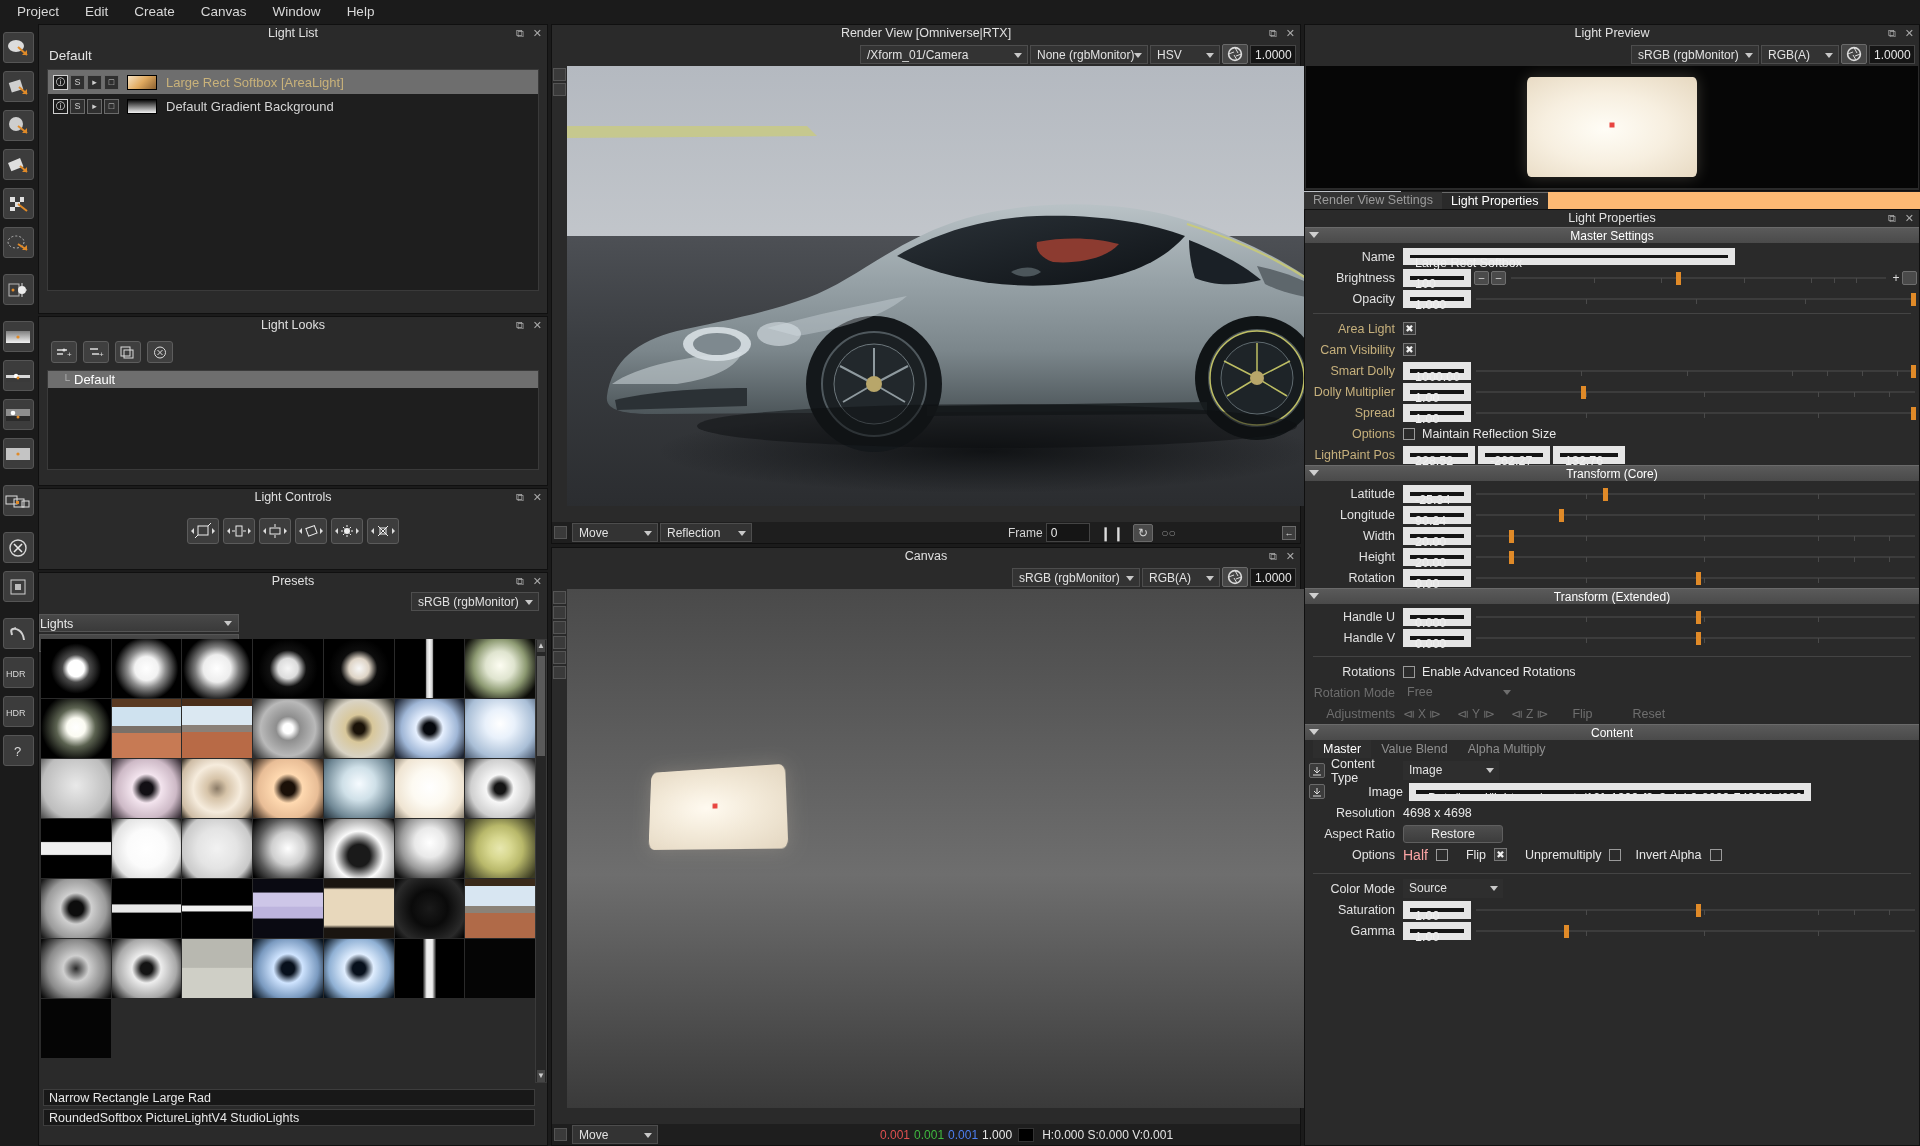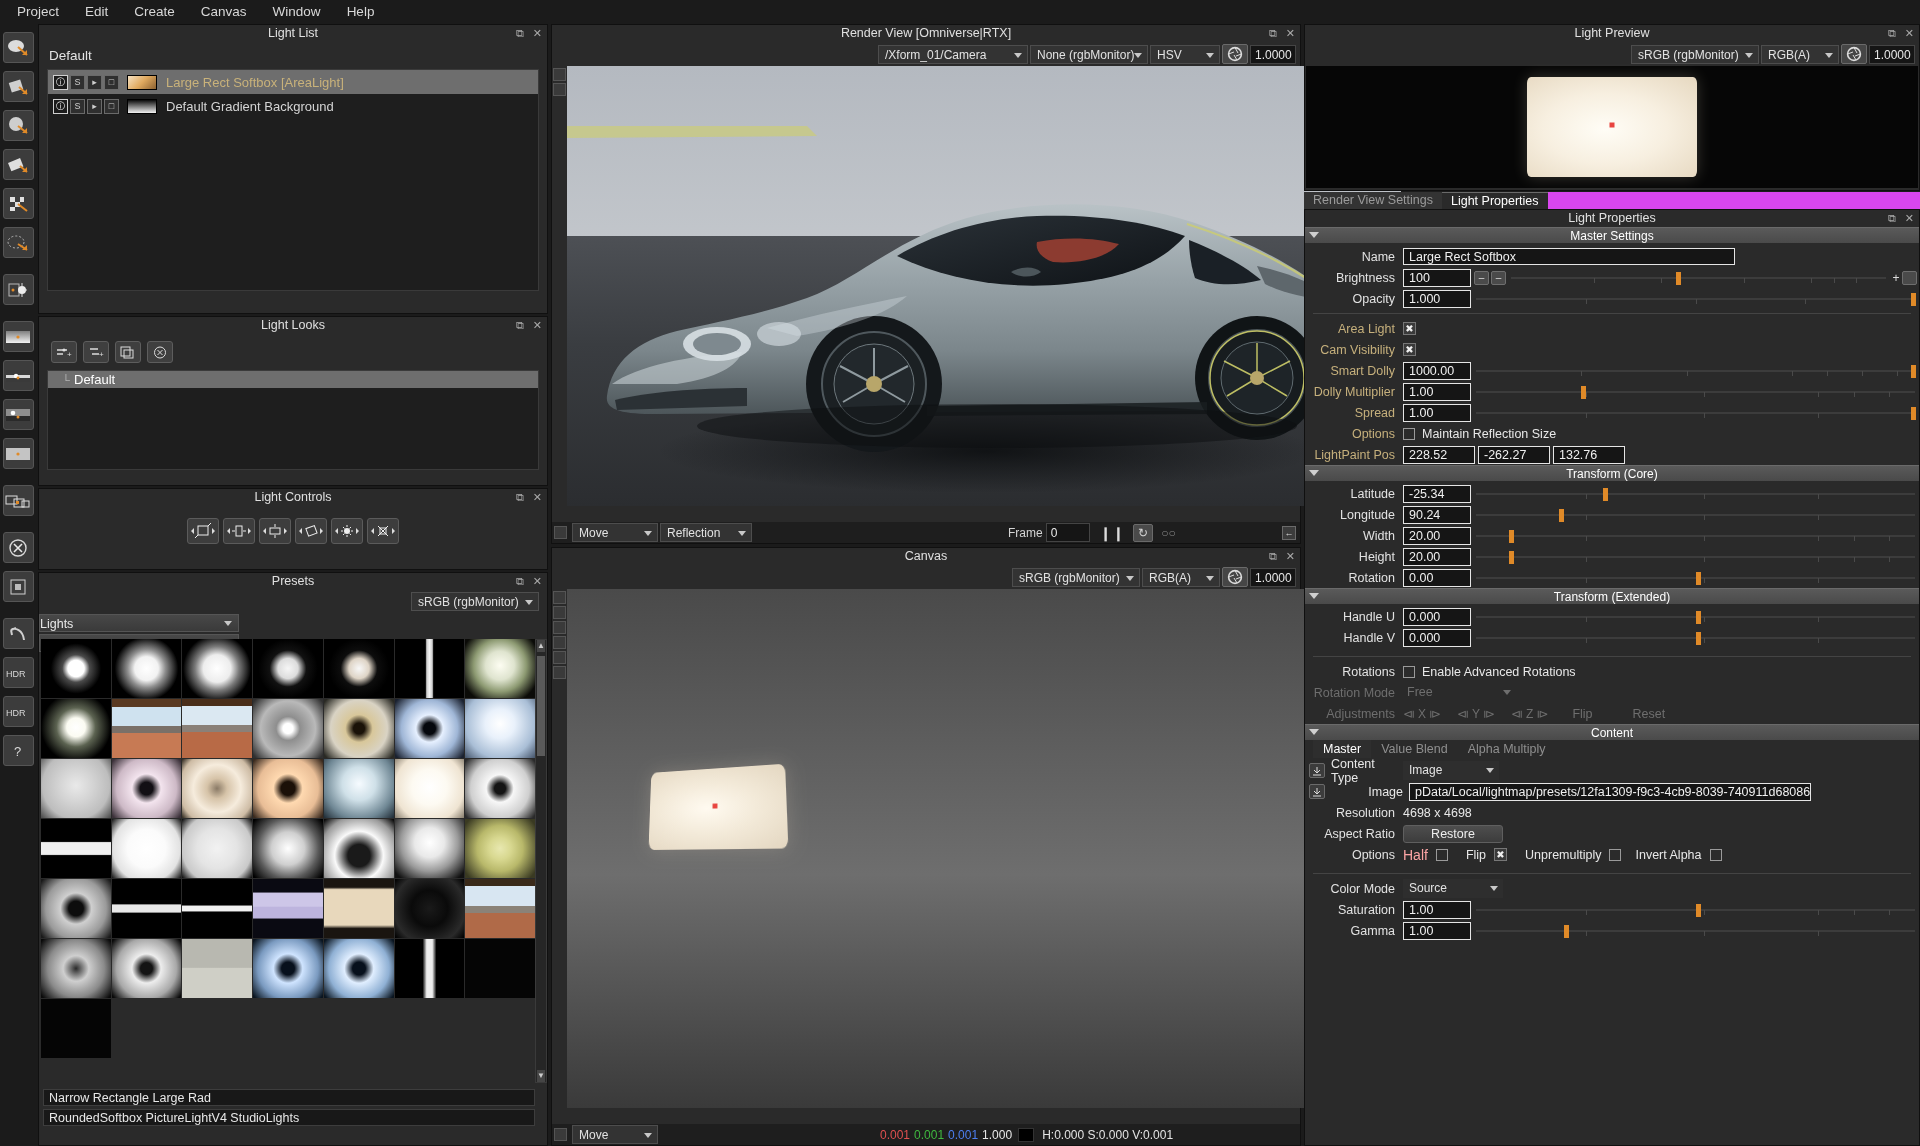--- a/index.html
+++ b/index.html
@@ -152,32 +152,32 @@
 
   
   #canvaspanel { left: 551px; top: 547px; width: 750px; height: 599px; }
 
   
   #lightpreview { left: 1304px; top: 24px; width: 616px; height: 167px; }
   .lp-head { position: relative; height: 41px; }
   .lp-area { position: absolute; left: 1px; top: 41px; width: 612px; height: 122px; background: #060606; display: flex; align-items: center; justify-content: center; }
 
   
-  #tabstrip { position: absolute; left: 1304px; top: 192px; width: 616px; height: 17px; background: #d946ef; display: flex; align-items: flex-end; }
+  #tabstrip { position: absolute; left: 1304px; top: 192px; width: 616px; height: 17px; background: #fdba74; display: flex; align-items: flex-end; }
   .tab { height: 17px; line-height: 17px; font-size: 12.5px; padding: 0 9px; color: #9a9a9a; background: #333; }
   .tab.active { color: #fff; background: #2a2a2a; border-top: 1px solid #6a6a6a; }
 
   
   #lightprops { left: 1304px; top: 209px; width: 616px; height: 937px; overflow: hidden; }
   .lprow { display: flex; align-items: center; height: 21px; }
   .lplabel { width: 98px; text-align: right; padding-right: 8px; font-size: 12.5px; color: #e2e2e2; flex: none; }
   .lplabel.amber { color: #c6b07c; }
   .lplabel.dim { color: #6e6e6e; }
   .fld {
-    background: #151515; border: 1px solid #e5e5e5; color: #f0f0f0;
+    background: #151515; border: 7px solid #e5e5e5; color: #f0f0f0;
     font-size: 12.5px; height: 18px; line-height: 17px; padding-left: 5px;
     position: relative; flex: none;
   }
   .slider { flex: 1; height: 18px; position: relative; margin-left: 5px; margin-right: 4px; }
   .slider .line { position: absolute; left: 0; right: 0; top: 8px; height: 2px; background: #3c3c3c; }
   .slider .tick { position: absolute; top: 9px; width: 1px; height: 5px; background: #4a4a4a; }
   .slider .knob { position: absolute; top: 3px; width: 5px; height: 13px; background: #e08a28; }
   .xbox {
     width: 13px; height: 13px; background: #3a3a3a; border: 1px solid #777;
     display: flex; align-items: center; justify-content: center;
@@ -654,21 +654,21 @@
   <div class="panel" id="renderview">
     <div class="rv-head">
       <div class="ptitle">
         <span>Render View [Omniverse|RTX]</span>
         <span class="pbtns">
             <span>⧉</span>
             <span>✕</span>
           </span>
       </div>
       <div class="rv-ctrls">
-        <div class="ddown" style="width:150px"><span>/Xform_01/Camera</span><span class="cv"></span></div>
+        <div class="ddown" style="width:168px"><span>/Xform_01/Camera</span><span class="cv"></span></div>
         <div class="ddown" style="width:118px"><span>None (rgbMonitor)</span><span class="cv"></span></div>
         <div class="ddown" style="width:70px"><span>HSV</span><span class="cv"></span></div>
         <div class="iris">
             <svg width="16" height="16">
               <circle cx="8" cy="8" r="6.4" fill="none" stroke="#ddd" stroke-width="1.6"></circle>
               <path d="M8 1.6 L11 7 M14.4 8 L9 10 M10 14 L7 9 M1.6 8 L7 6" stroke="#ddd"></path>
             </svg>
           </div>
         <div class="numfld" style="width:46px">1.0000</div>
       </div>

